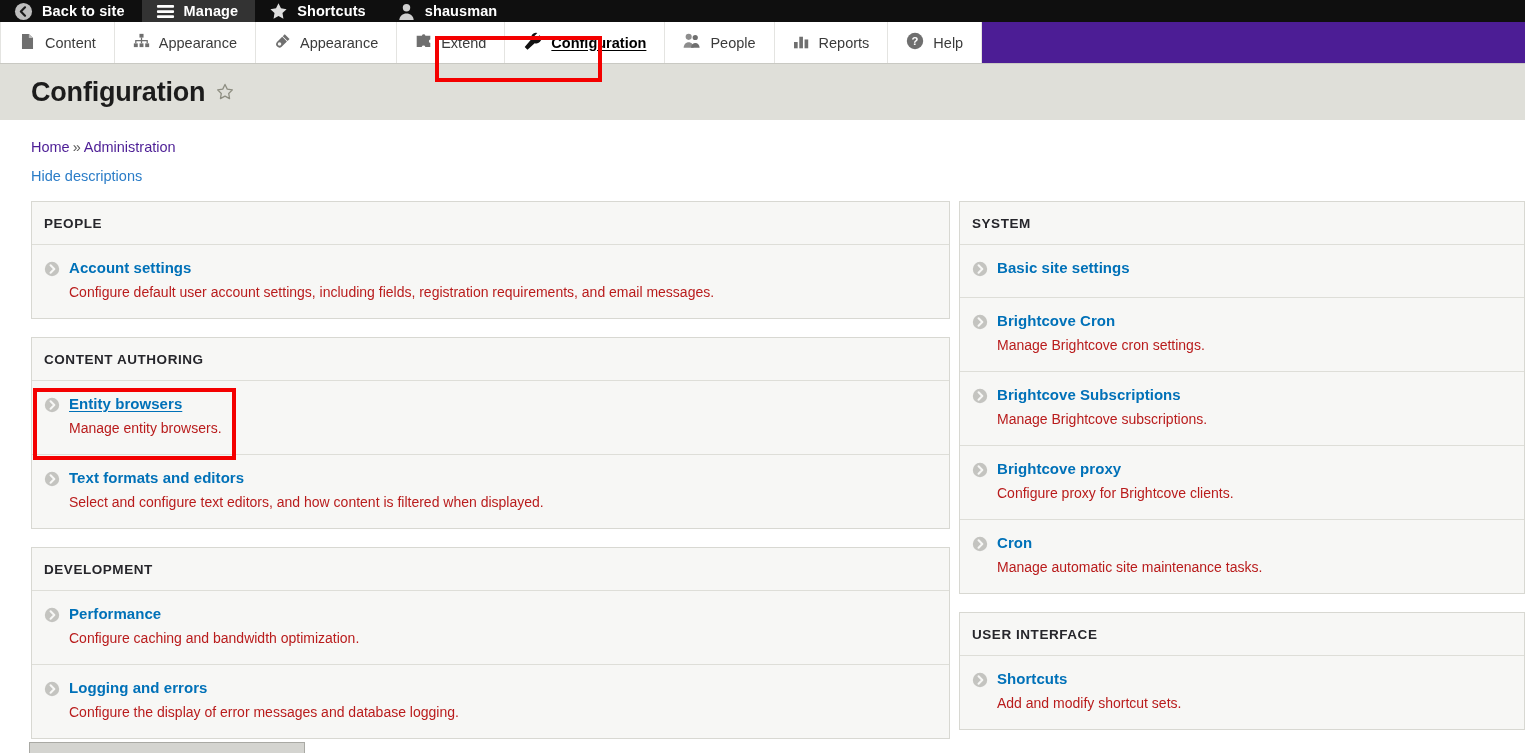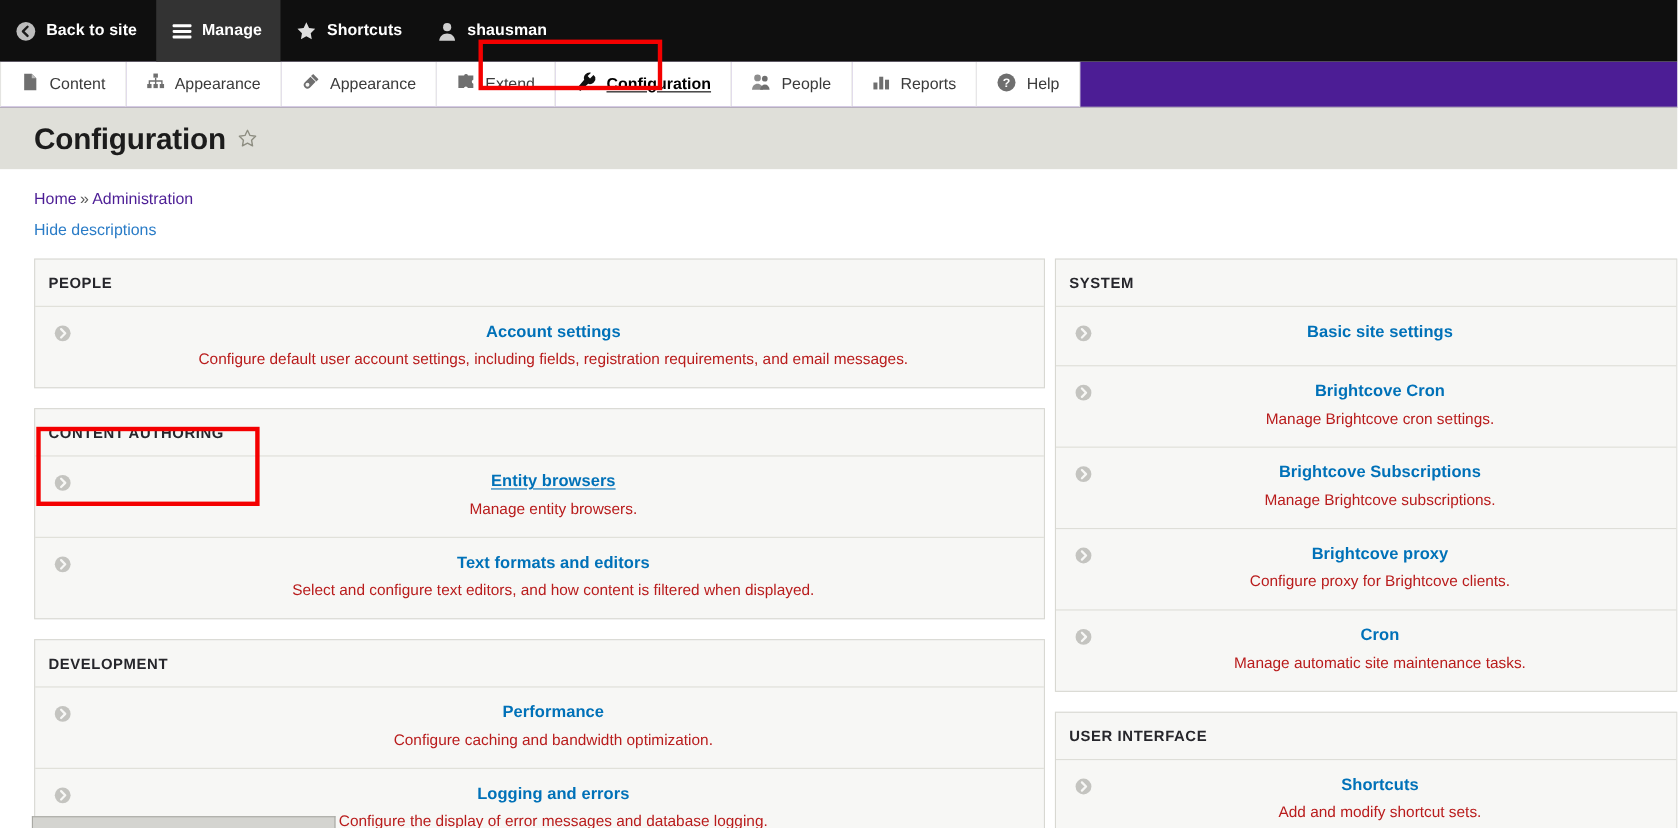--- a/index.html
+++ b/index.html
@@ -7,21 +7,21 @@
     margin: 0; padding: 0;
     width: 1525px; height: 753px;
     overflow: hidden;
     background: #fff;
     font-family: "Liberation Sans", sans-serif;
     -webkit-font-smoothing: antialiased;
   }
 
   
   .adminbar {
-    height: 56px;
+    height: 22px;
     background: #0f0f0f;
     display: flex;
     align-items: stretch;
     color: #fff;
     position: relative;
     z-index: 40;
   }
   .adminbar-item {
     display: flex;
     align-items: center;
@@ -126,21 +126,20 @@
     letter-spacing: .55px;
     padding: 14px 16px 13px 12px;
   }
   .items { border-top: 1px solid #dedeD8; }
   .item {
     display: flex;
     gap: 0;
     padding: 14px 12px 16px 12px;
     border-top: 1px solid #dedeD8;
     position: relative;
-    text-align: center;
   }
   .items > .item:first-child { border-top: none; }
   .item-arrow {
     flex: 0 0 auto;
     width: 25px;
     padding-top: 2px;
   }
   .item-body { flex: 1; min-width: 0; }
   .item-link {
     display: inline-block;

